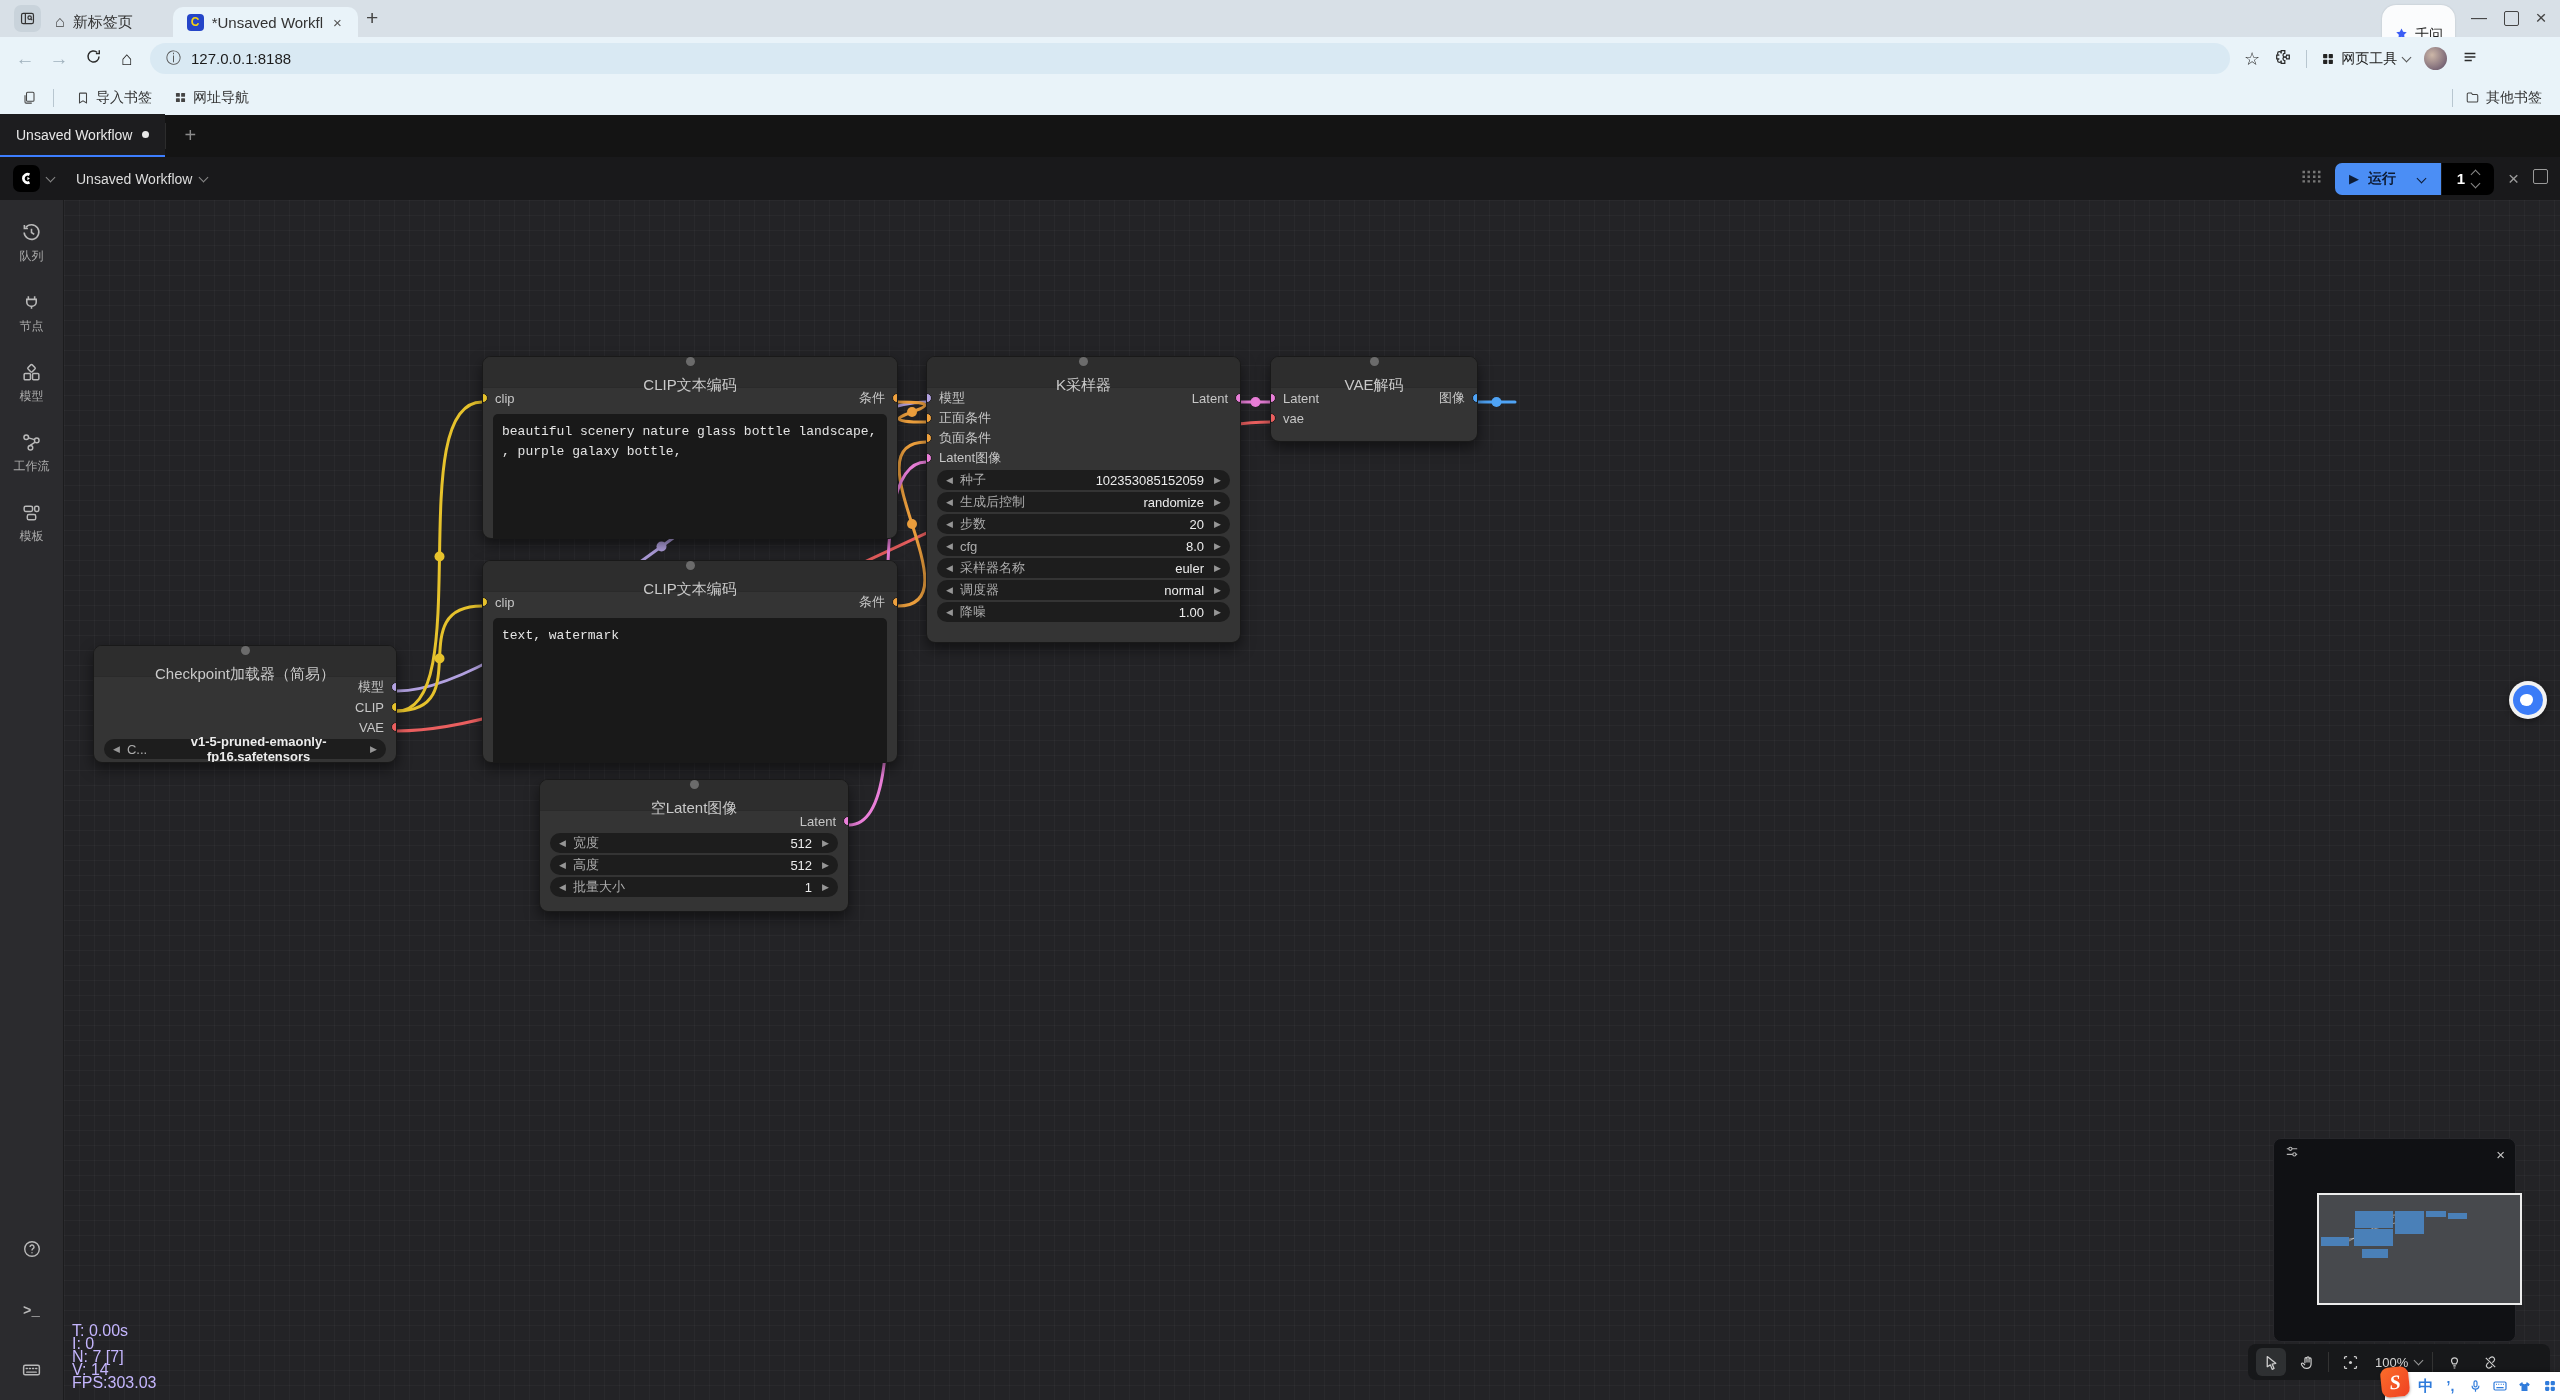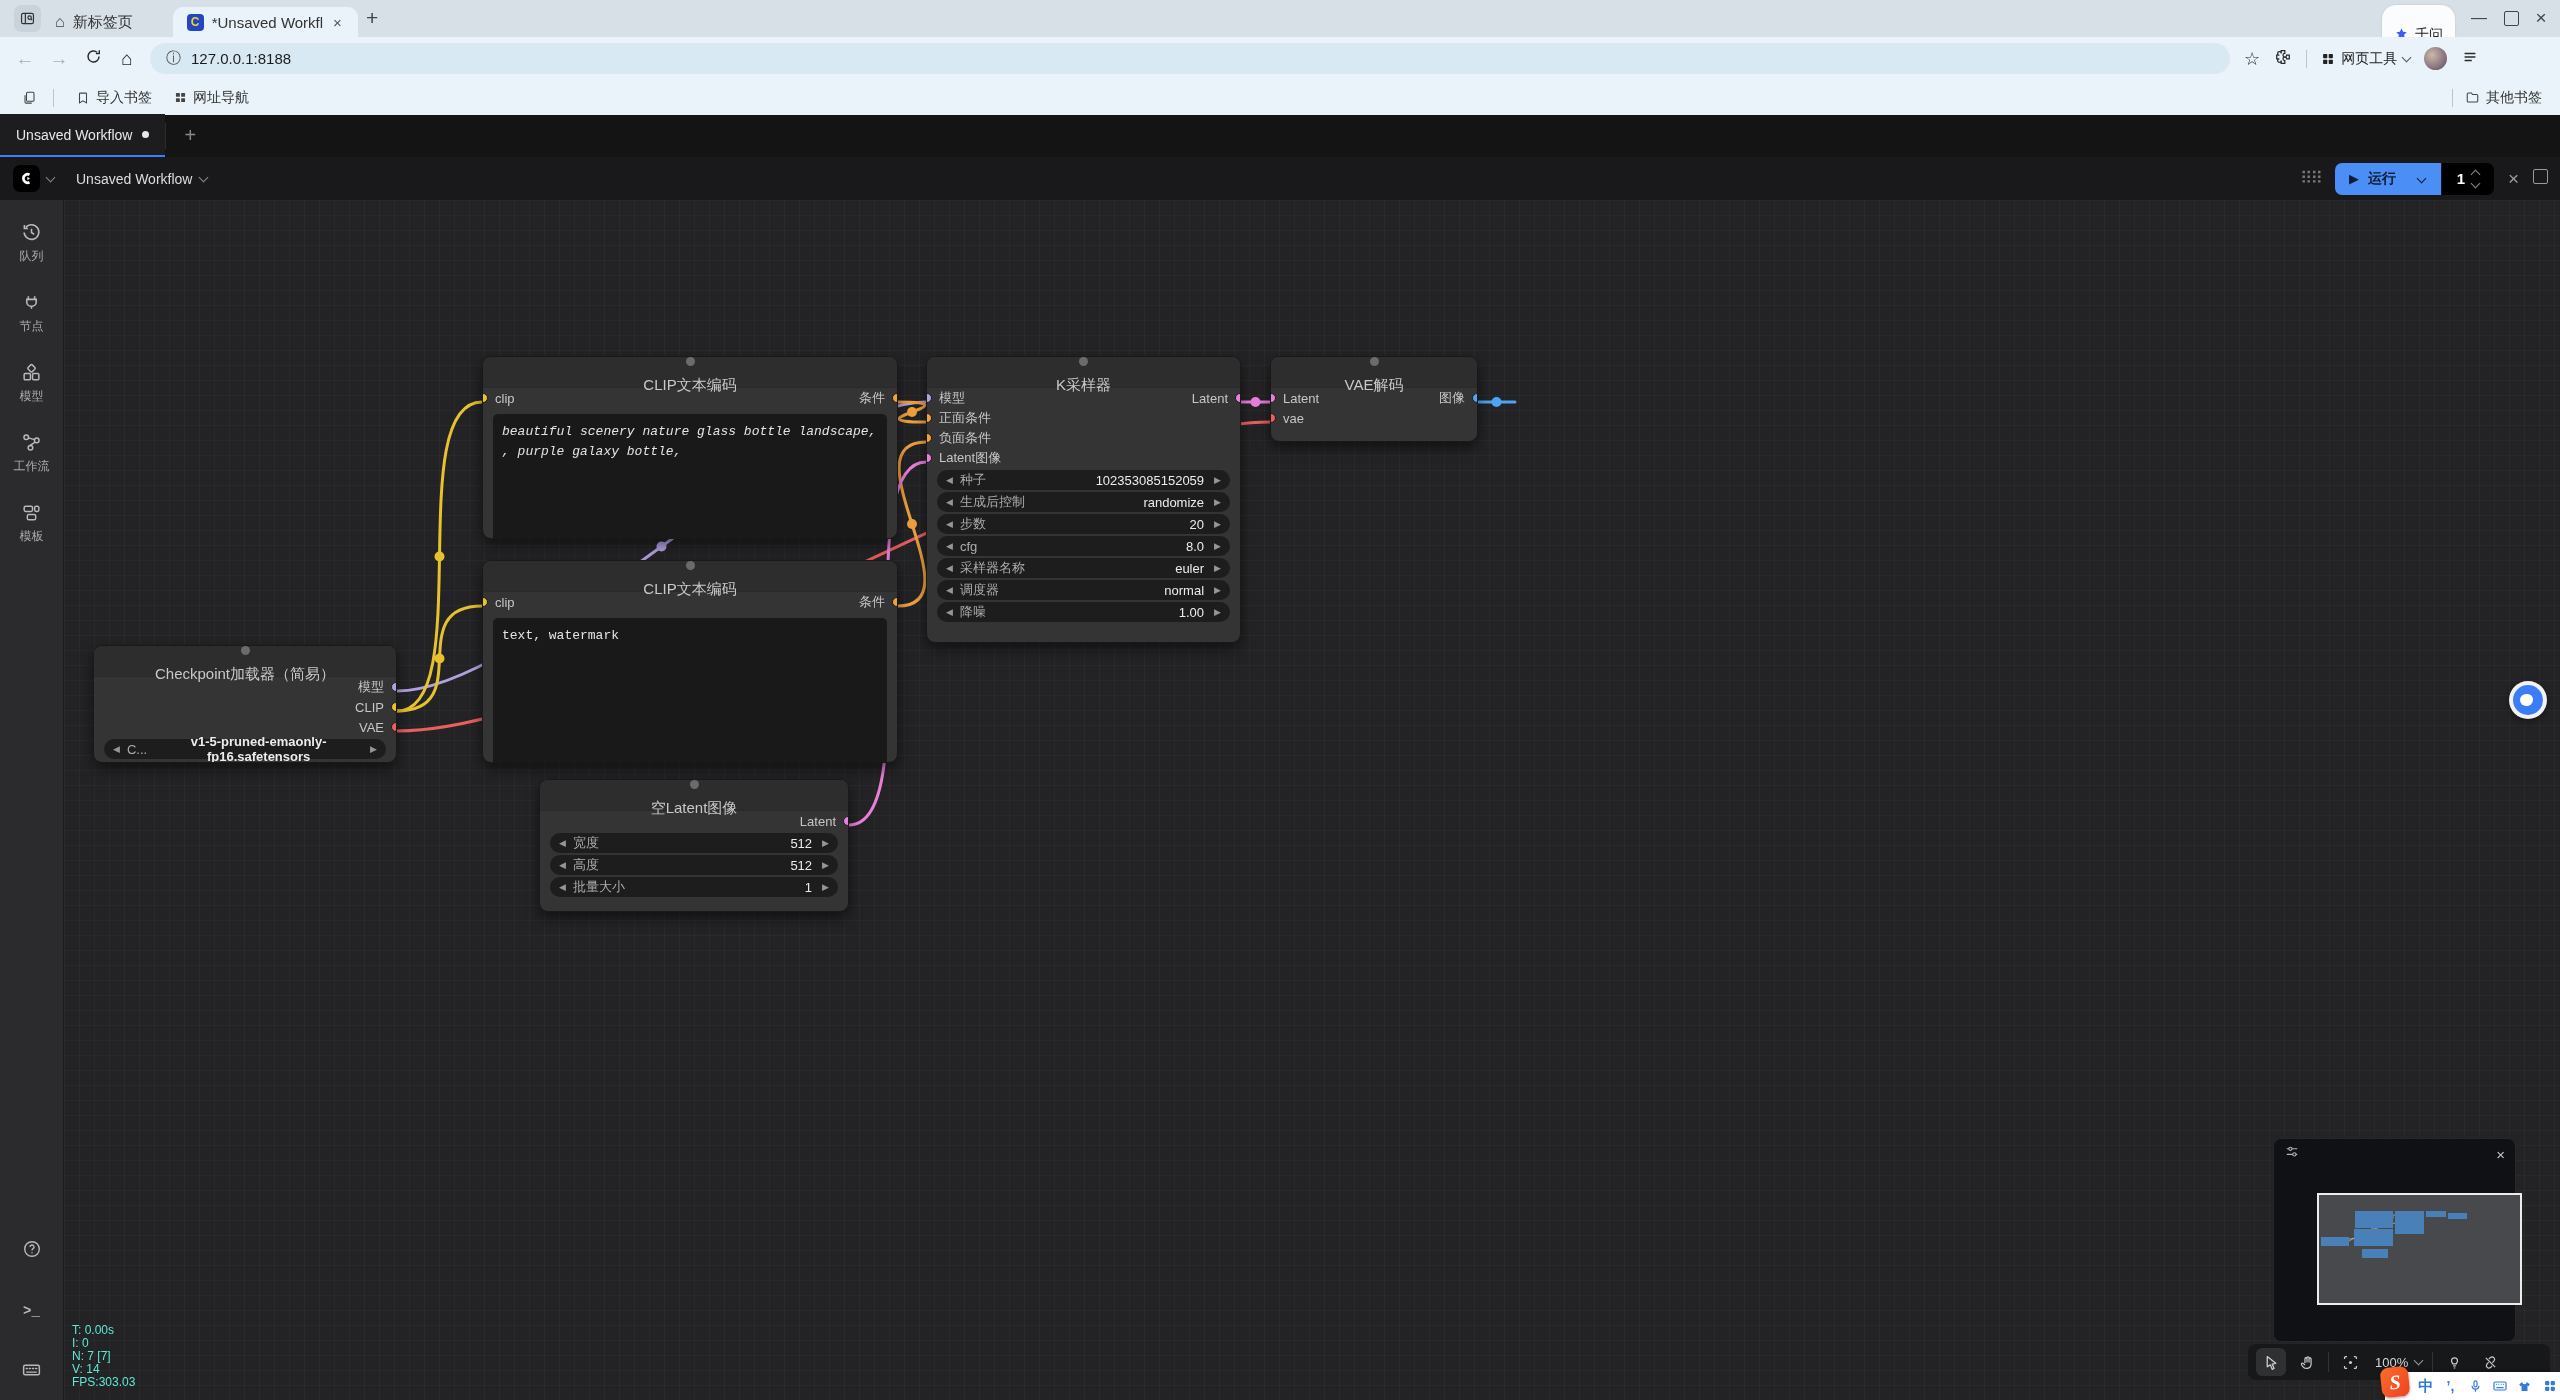--- a/index.html
+++ b/index.html
@@ -94,21 +94,21 @@
          padding:0 9px;font-size:13px;}
   .wa{color:#969696;font-size:9px;}
   .wl{color:#adadad;margin-left:7px;}
   .wv{flex:1;text-align:right;color:#ececec;padding:0 10px;}
   .wv.c{text-align:center;font-weight:bold;}
   .w-text{background:#272727;border:1px solid #5c5c5c;}
   .w-text .wv{font-weight:bold;}
   .nta{margin:6px 10px;background:#191919;border-radius:5px;padding:8px 9px;
        font:13px/1.5 "Liberation Mono",monospace;color:#e4e4e4;white-space:pre-wrap;overflow:hidden;}
 
-  .stats{left:72px;top:1324px;font-size:12px;line-height:13px;color:#5eead4;}
+  .stats{left:72px;top:1324px;font-size:16px;line-height:13px;color:#c4b5fd;}
 
   
   .floatbtn{left:2509px;top:681px;width:38px;height:38px;border-radius:50%;background:#f2f2f2;
             display:flex;align-items:center;justify-content:center;box-shadow:0 2px 6px rgba(0,0,0,.4);}
   .floatbtn .inner{width:30px;height:30px;border-radius:50%;background:#3b7cf7;position:relative;}
   .floatbtn .blob{position:absolute;left:7px;top:9px;width:13px;height:12px;background:#fff;border-radius:50% 45% 55% 50%;}
 
   
   .mpanel{left:2273px;top:1138px;width:243px;height:204px;background:#101114;border:1px solid #27272b;
           border-radius:8px;box-sizing:border-box;}
@@ -412,21 +412,21 @@
         <div class="nrow">
           <span class="pl">
             <i class="pd" style="background:#e6c22c"></i>
             <span>clip</span>
           </span>
           <span class="pr">
             <span>条件</span>
             <i class="pd" style="background:#efa13e"></i>
           </span>
         </div>
-        <div class="nta" style="height: 112px; font-style: italic;">beautiful scenery nature glass bottle landscape,
+        <div class="nta" style="height: 112px;">beautiful scenery nature glass bottle landscape,
 , purple galaxy bottle,</div>
       </div>
       <div class="node" style="left: 482px; top: 560px; width: 416px; height: 203px;">
         <div class="ntitle">
           <span class="ndot"></span>
           <span>CLIP文本编码</span>
         </div>
         <div class="nrow">
           <span class="pl">
             <i class="pd" style="background:#e6c22c"></i>

